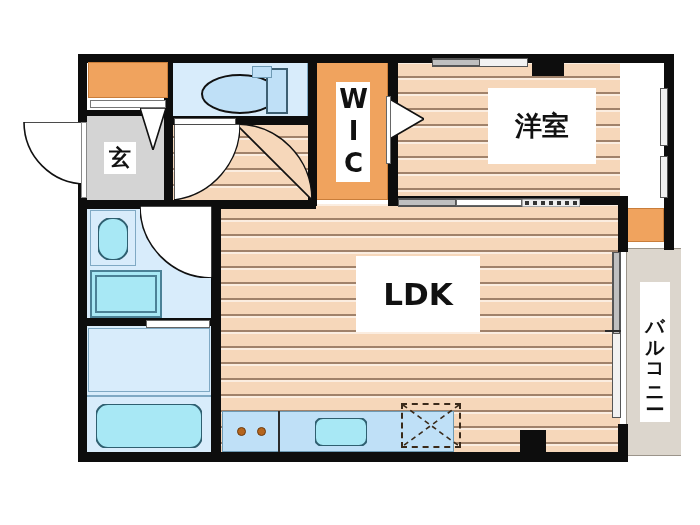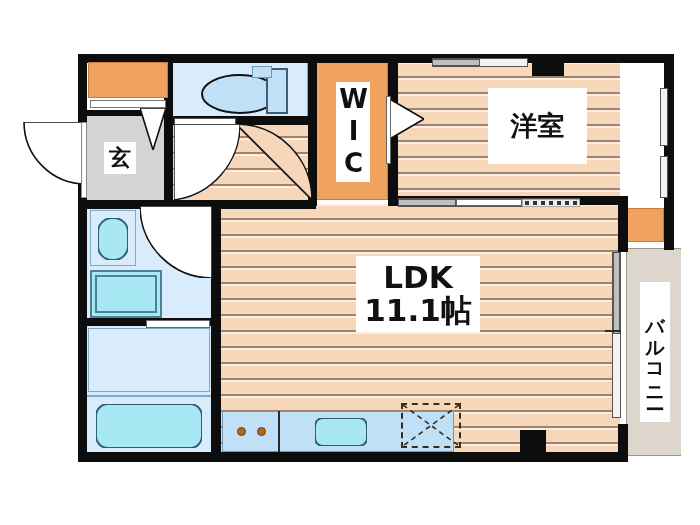--- a/index.html
+++ b/index.html
@@ -130,21 +130,21 @@
   </svg>
 
   <div class="lbl v" style="left:336px;top:82px;width:34px;height:100px;font-size:26px;">WIC</div>
 
   <div class="slide" style="left:432px;top:58px;width:96px;height:9px;"></div>
   <div class="slidebar" style="left:432px;top:59px;width:48px;height:7px;"></div>
 
   <div class="slide" style="left:660px;top:88px;width:8px;height:58px;"></div>
   <div class="slide" style="left:660px;top:156px;width:8px;height:42px;"></div>
 
-  <div class="lbl box2" style="left:488px;top:88px;width:99px;height:76px;font-size:27px;">
+  <div class="lbl box2" style="left:488px;top:88px;width:108px;height:76px;font-size:27px;">
     <span>洋室</span>
   </div>
 
   <svg style="position:absolute;left:388px;top:98px;width:36px;height:42px;">
     <polygon points="0,0 36,21 0,42" fill="#ffffff" stroke="#111" stroke-width="1.6"></polygon>
   </svg>
   <div class="white" style="left:386px;top:96px;width:5px;height:68px;border:1px solid #666;box-sizing:border-box;"></div>
 
   <div class="slide" style="left:398px;top:198px;width:182px;height:9px;"></div>
   <div class="slidebar" style="left:398px;top:199px;width:58px;height:7px;"></div>
@@ -157,21 +157,20 @@
       <rect x="19" y="2" width="4" height="4"></rect>
         <rect x="27" y="2" width="4" height="4"></rect>
       <rect x="35" y="2" width="4" height="4"></rect>
         <rect x="43" y="2" width="4" height="4"></rect>
       <rect x="51" y="2" width="4" height="4"></rect>
     </g>
   </svg>
 
   <div class="lbl box2" style="left:356px;top:256px;width:124px;height:76px;font-size:31px;">
     <span>LDK</span>
-    <span>11.1帖</span>
   </div>
 
   <div class="waterlt" style="left:90px;top:210px;width:46px;height:56px;"></div>
   <svg style="position:absolute;left:98px;top:218px;width:30px;height:42px;">
     <rect x="0" y="0" width="30" height="42" rx="14" fill="#a8e8f5" stroke="#2f5f70" stroke-width="2"></rect>
   </svg>
 
   <div class="waterdk" style="left:90px;top:270px;width:72px;height:48px;"></div>
   <div class="waterdk" style="left:95px;top:275px;width:62px;height:38px;border-width:2px;"></div>
 

